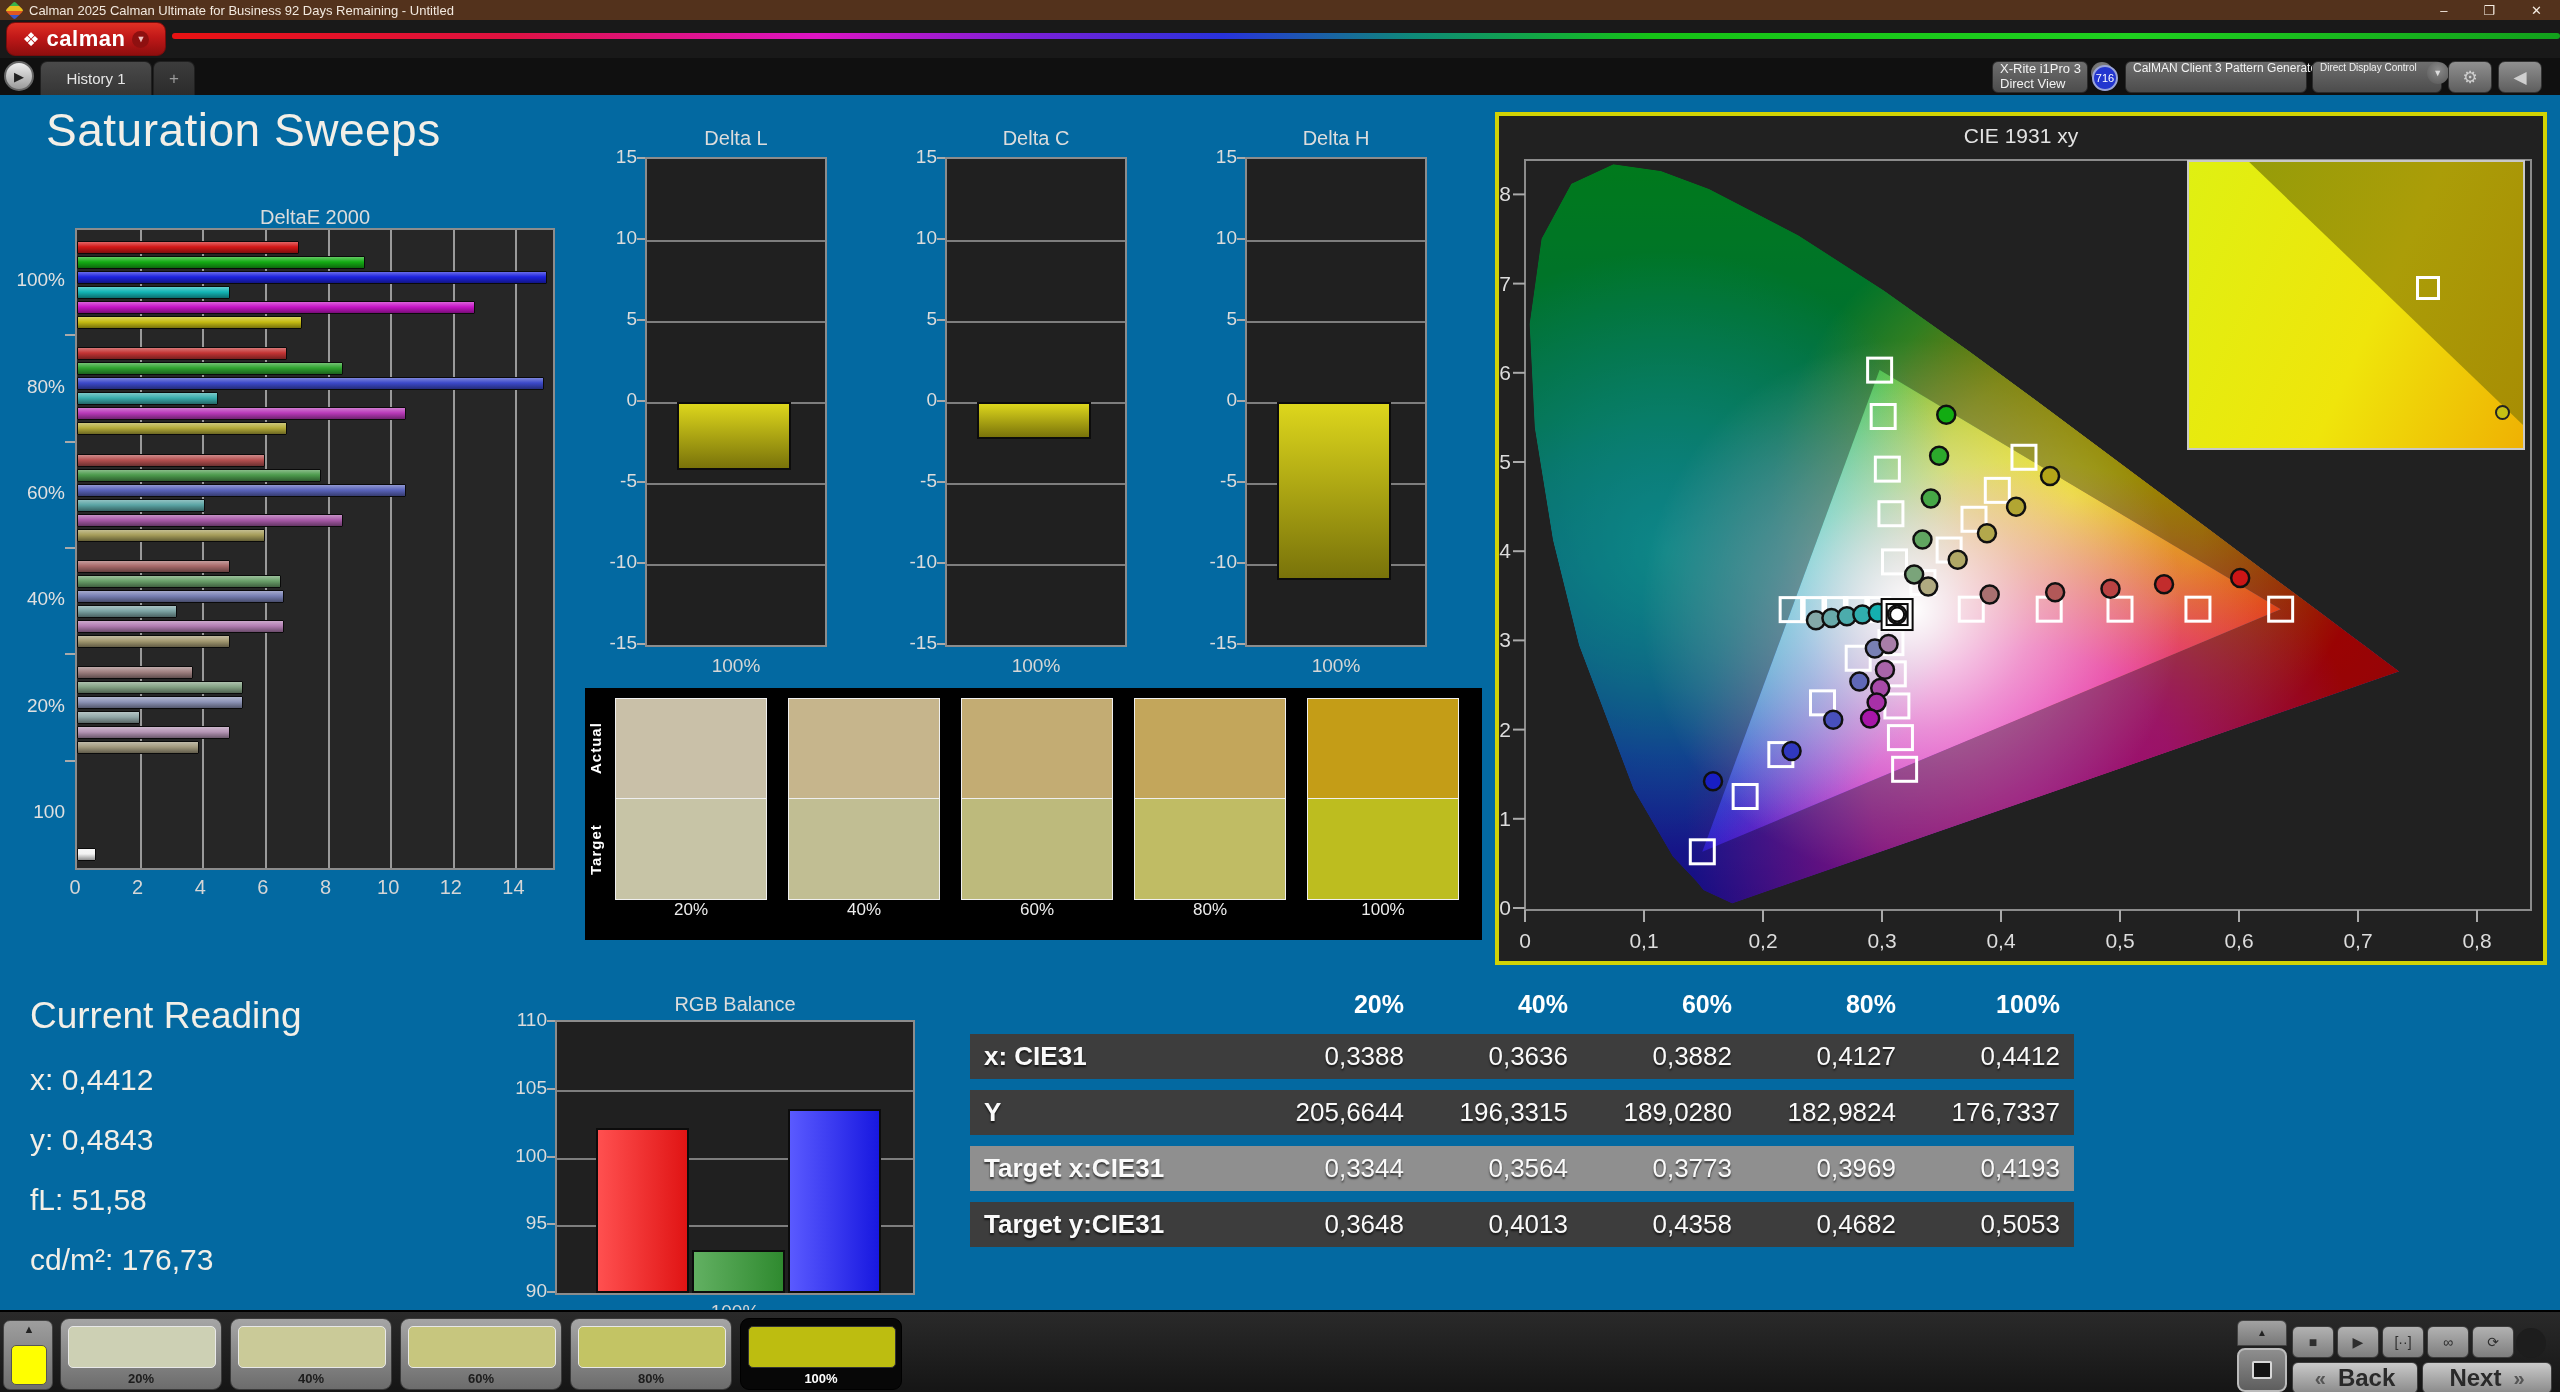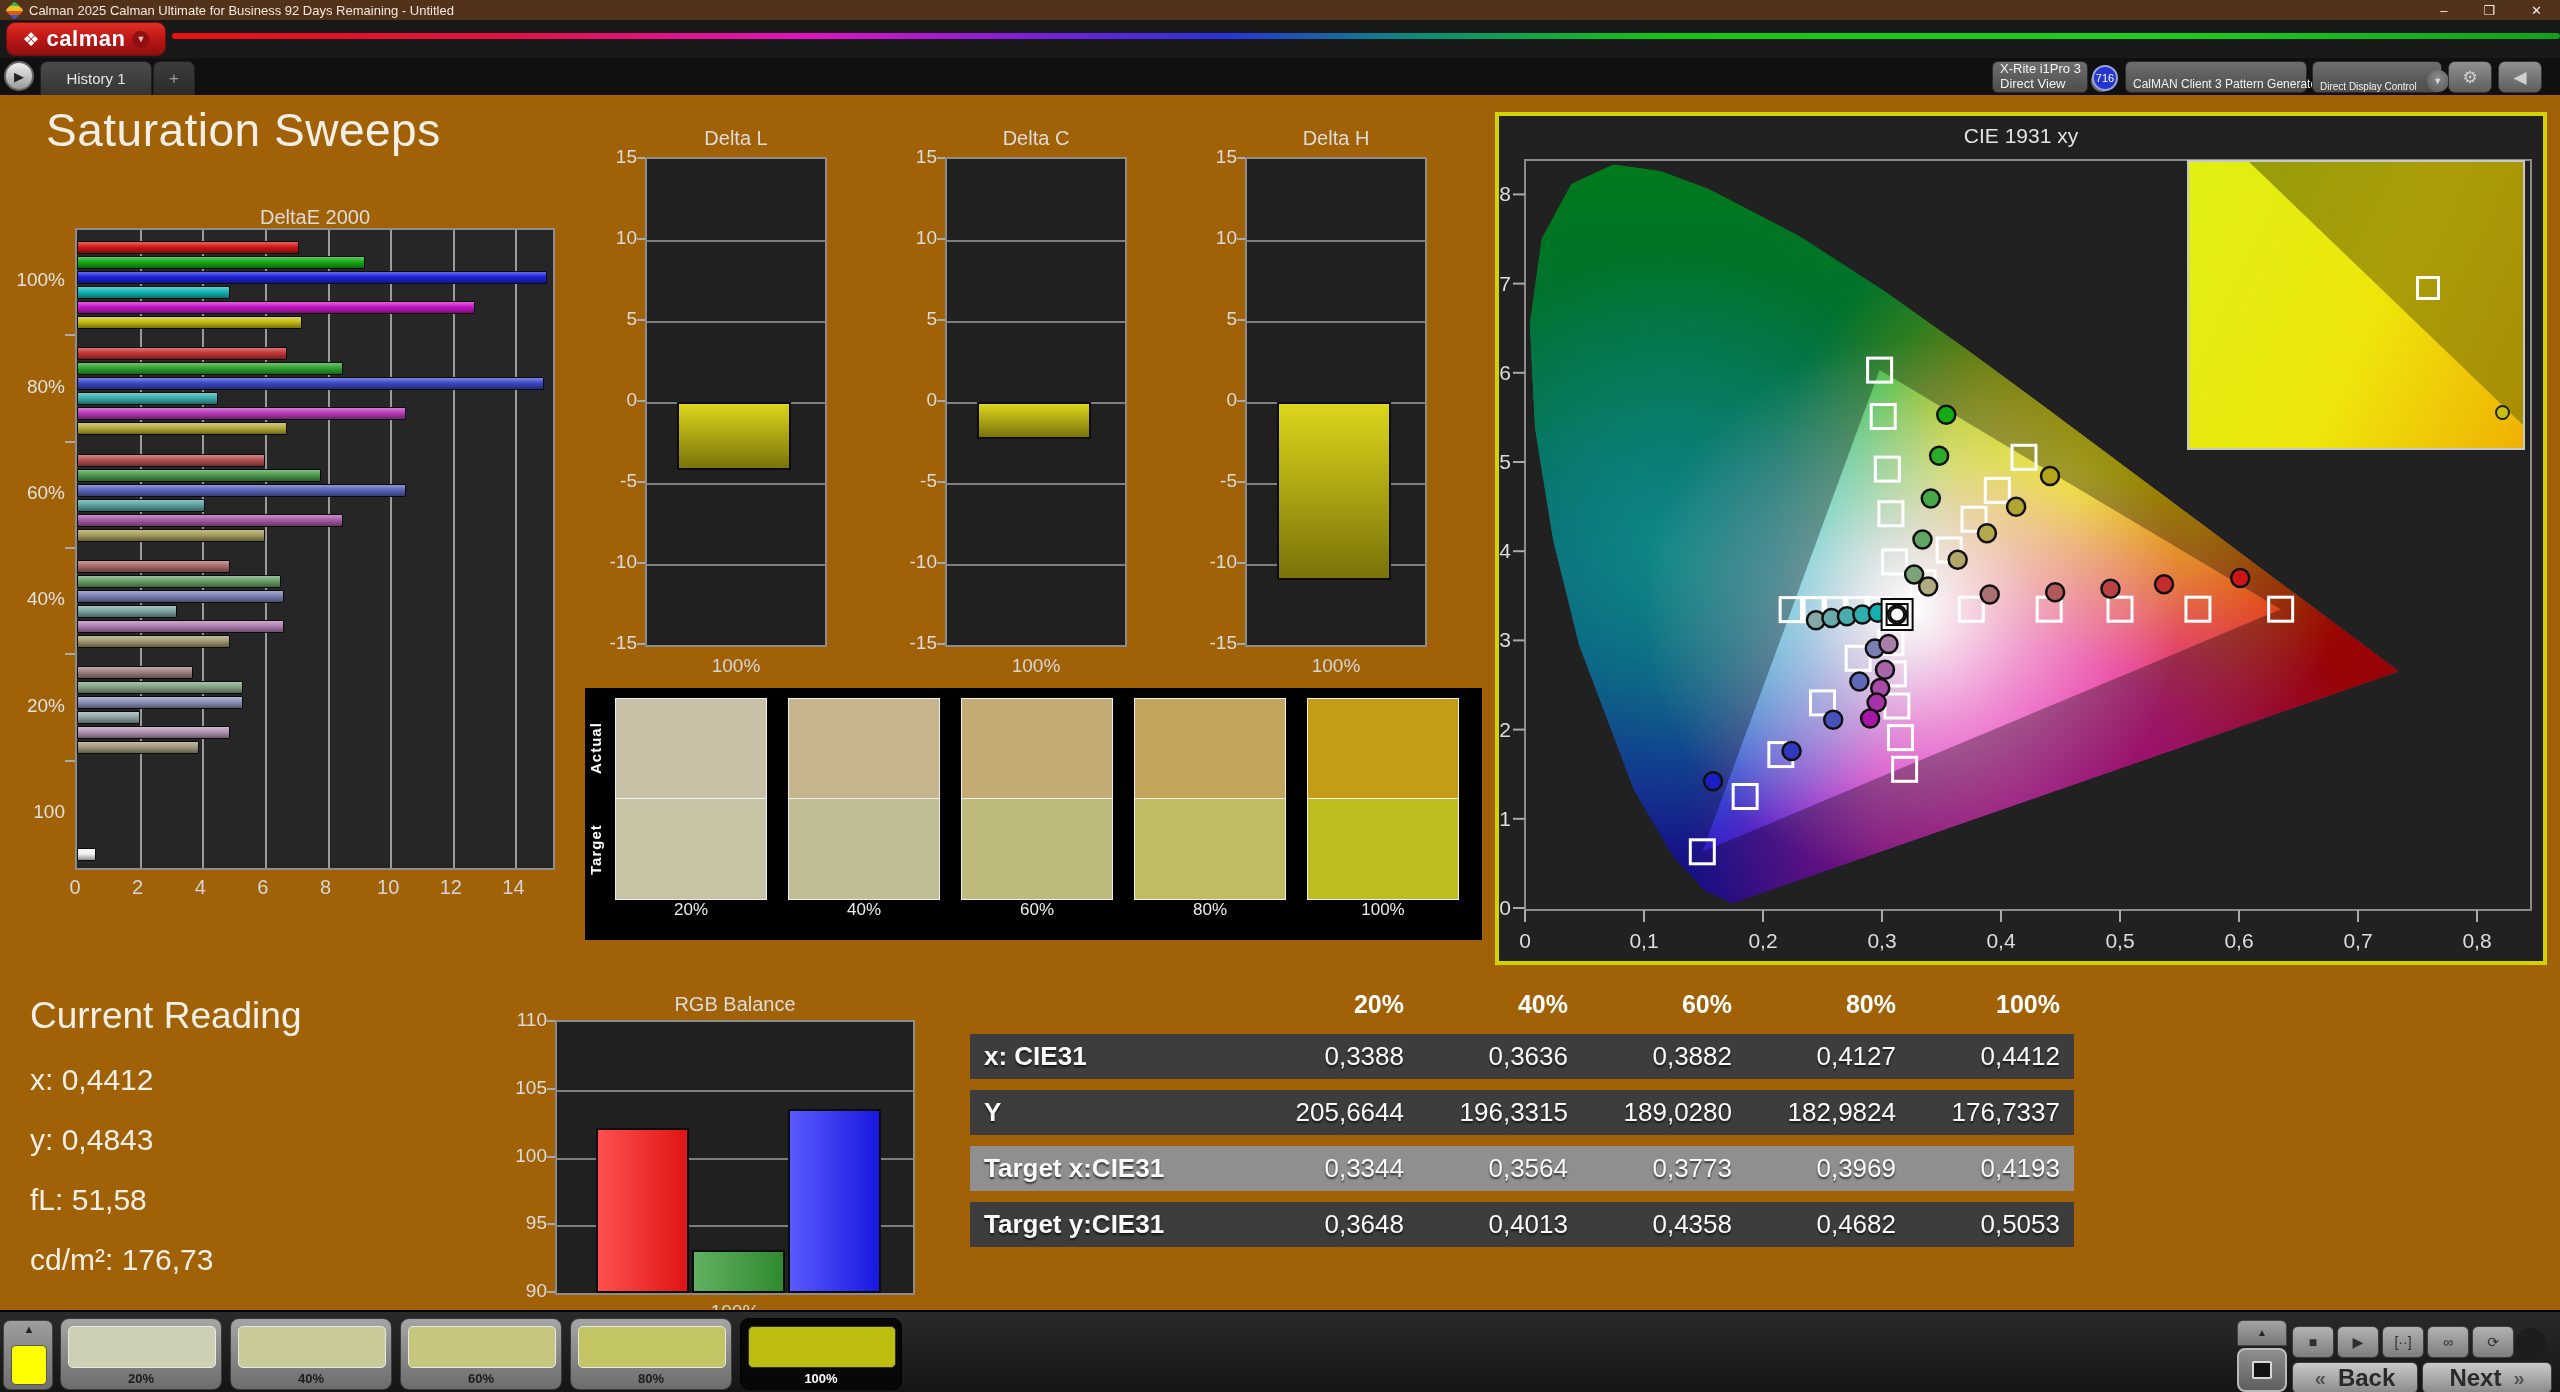--- a/index.html
+++ b/index.html
@@ -23,29 +23,29 @@
   #grad-line { position:absolute; left:172px; top:13px; width:2388px; height:6px; border-radius:3px;
     background:linear-gradient(90deg,#e81212 0%,#e01240 14%,#de14c4 27%,#7a20d8 36%,#2832dc 44%,#0e8a78 52%,#16c216 62%,#1fd01f 82%,#12a01c 100%); }
 
   
   #tabbar { position:absolute; left:0; top:58px; width:2560px; height:37px; background:#101010; }
   #tab-play { position:absolute; left:4px; top:3px; width:30px; height:30px; border-radius:50%; background:linear-gradient(180deg,#efefef,#9a9a9a); border:2px solid #666; color:#222; font-size:13px; display:flex; align-items:center; justify-content:center; }
   .tab { position:absolute; top:3px; height:34px; background:linear-gradient(180deg,#4a4a4a,#353535); border:1px solid #202020; border-bottom:none; border-radius:7px 7px 0 0; color:#e6e6e6; font-size:15px; display:flex; align-items:center; justify-content:center; }
   #tab-history { left:40px; width:112px; }
   #tab-add { left:153px; width:42px; color:#9a9a9a; font-size:17px; background:linear-gradient(180deg,#3c3c3c,#2b2b2b); }
 
-  .device-dd { position:absolute; top:3px; height:32px; border-radius:6px; background:linear-gradient(180deg,#6e6e6e,#4c4c4c); border:1px solid #2a2a2a; display:flex; align-items:flex-end; color:#f2f2f2; }
+  .device-dd { position:absolute; top:3px; height:32px; border-radius:6px; background:linear-gradient(180deg,#6e6e6e,#4c4c4c); border:1px solid #2a2a2a; display:flex; align-items:flex-start; color:#f2f2f2; }
   .device-accent { width:5px; align-self:stretch; border-radius:6px 0 0 6px; margin-right:7px; }
   .device-text { font-size:13px; line-height:1.15; white-space:nowrap; }
   .dd-arrow { width:22px; height:22px; border-radius:50%; background:radial-gradient(circle at 50% 35%,#8a8a8a,#555); color:#ddd; font-size:9px; display:flex; align-items:center; justify-content:center; margin:0 6px 0 10px; flex:none; }
   #badge-716 { position:absolute; top:7px; width:26px; height:26px; border-radius:50%; background:#2336cf; border:2px solid #9aa4d8; color:#fff; font-size:11px; display:flex; align-items:center; justify-content:center; }
   .sq-btn { position:absolute; top:3px; width:44px; height:32px; border-radius:7px; background:linear-gradient(180deg,#909090,#5e5e5e); border:1px solid #333; color:#cfcfcf; font-size:17px; display:flex; align-items:center; justify-content:center; }
 
   
-  #canvas { position:absolute; left:0; top:95px; width:2560px; height:1215px; background:#a16207;padding-left:36px; }
+  #canvas { position:absolute; left:0; top:95px; width:2560px; height:1215px; background:#0369a1;padding-left:36px; }
   #page-title { position:absolute; left:46px; top:8px; font-size:46px; color:#f3efe7; letter-spacing:.5px; }
 
   .chart-title { position:absolute; text-align:center; color:#dcdcdc; font-size:20px; }
   .plot { position:absolute; background:#262626; border:2px solid #8c8c8c; }
   .gridv { position:absolute; top:0; width:2px; background:#9a9a9a; }
   .gridh { position:absolute; left:0; height:2px; background:#7e7e7e; }
   .hbar { position:absolute; height:13px; border:1px solid #0a0a0a; border-radius:1px; }
   .de-ylab { position:absolute; color:#e0e0e0; font-size:19px; text-align:right; width:60px; }
   .de-xlab { position:absolute; color:#d6d6d6; font-size:20px; width:40px; text-align:center; }
   .ytick-lab { position:absolute; color:#dcdcdc; font-size:19px; text-align:right; width:40px; }

